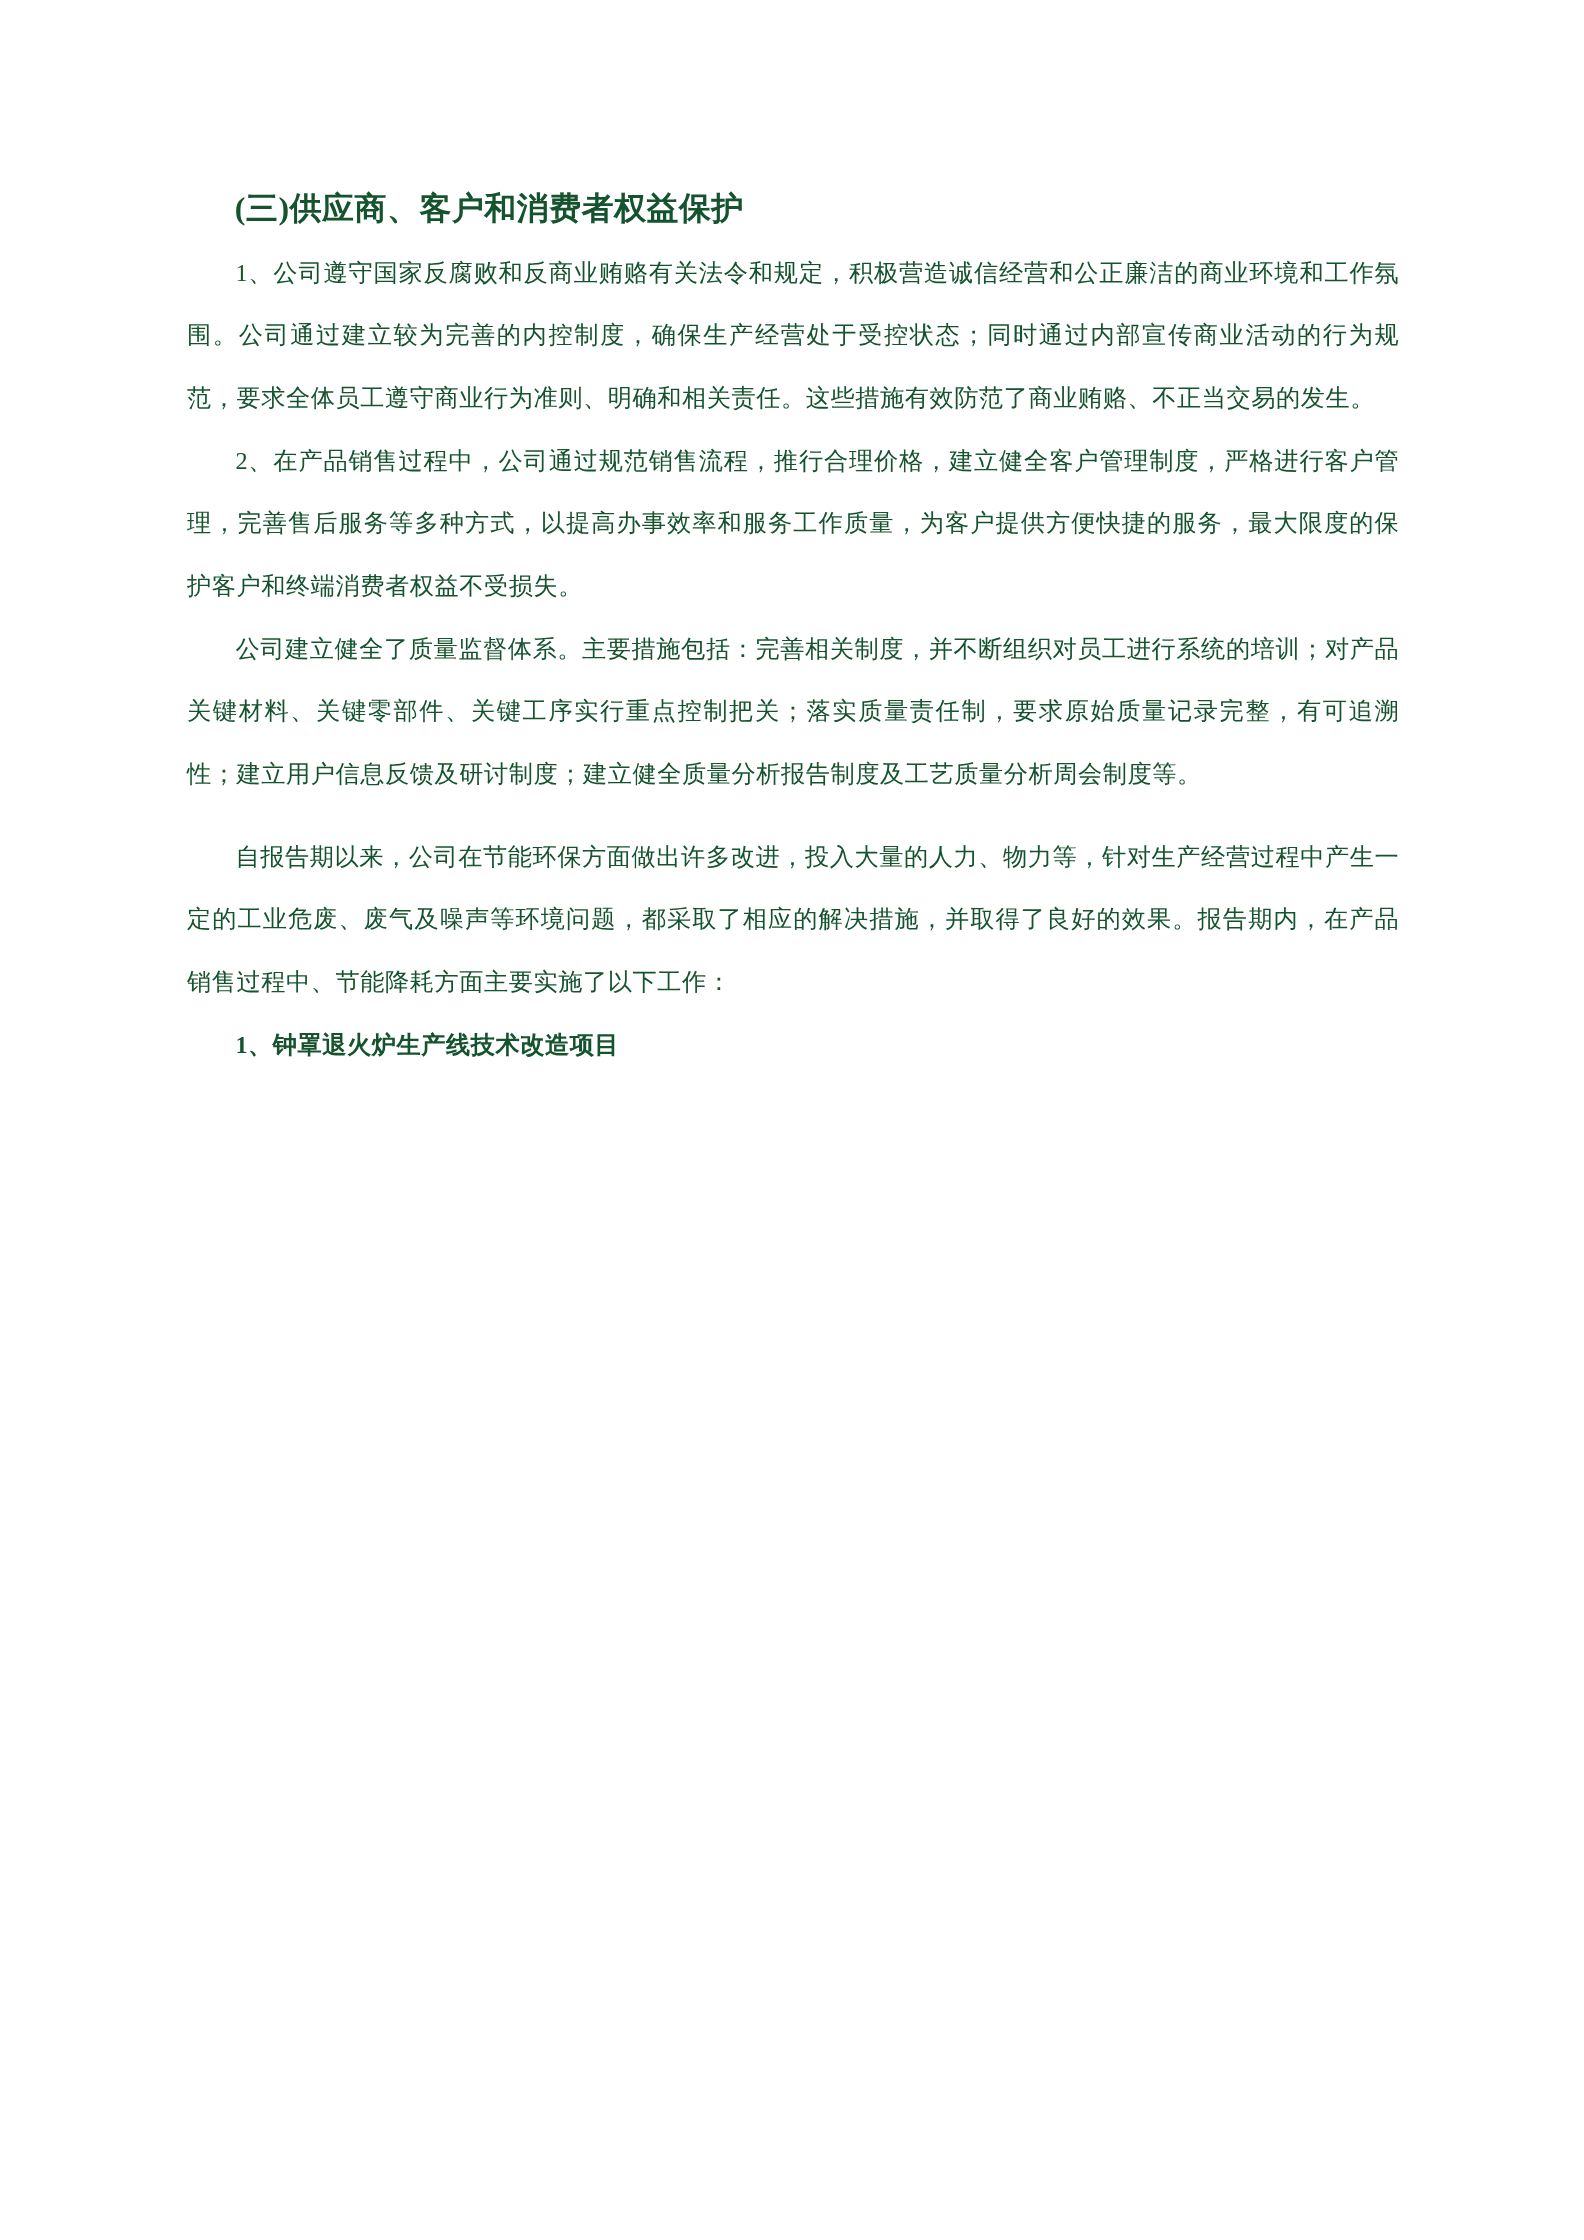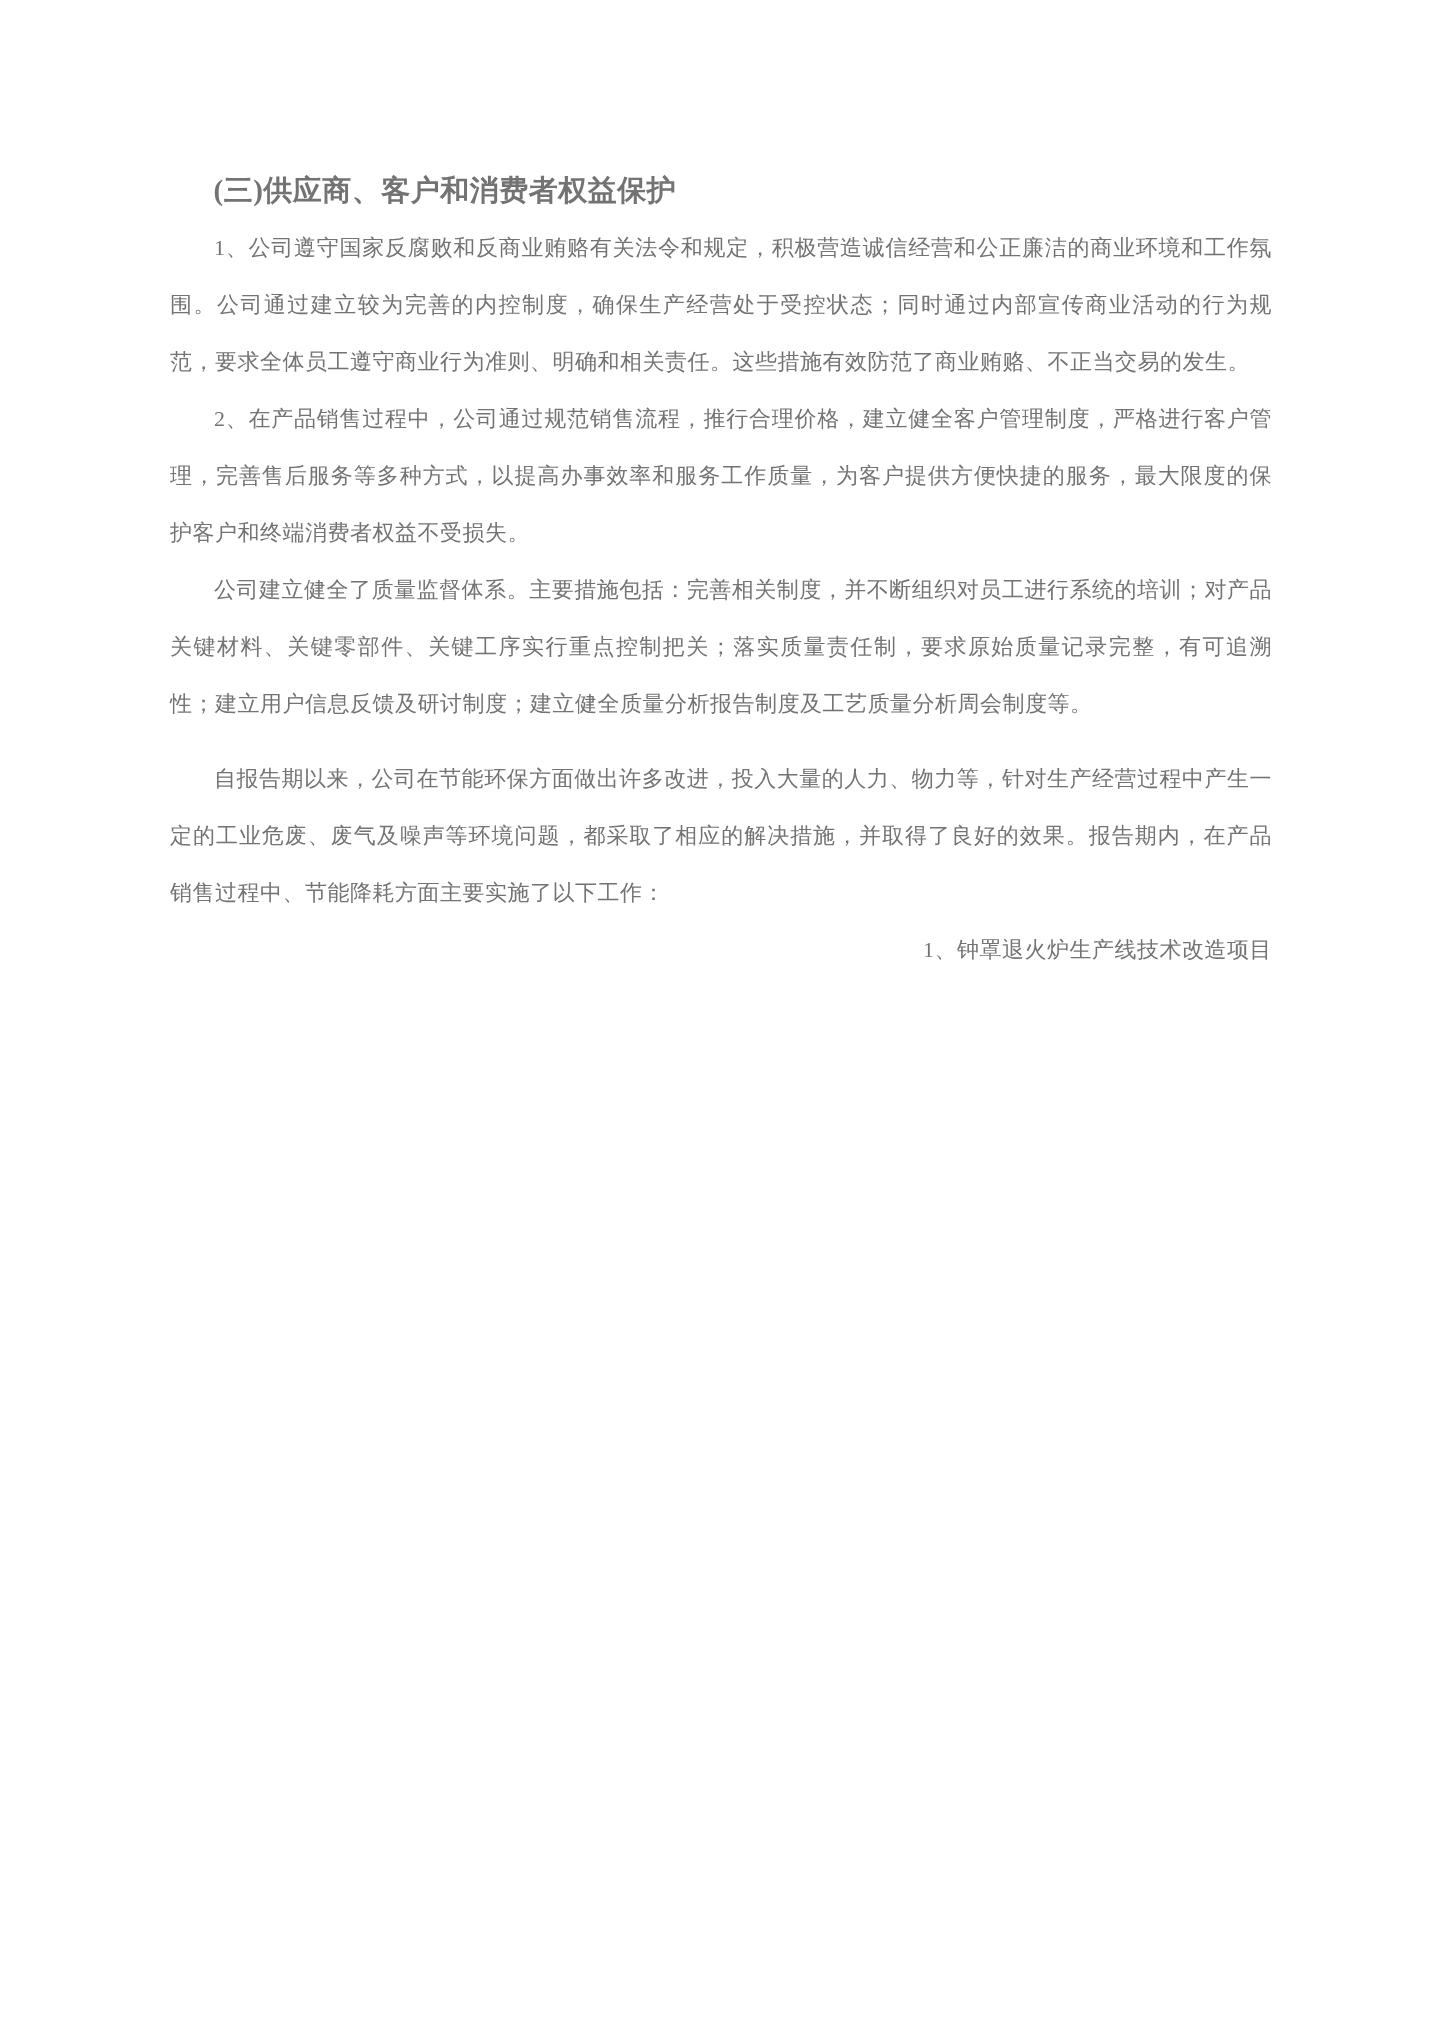--- a/index.html
+++ b/index.html
@@ -8,21 +8,21 @@
     background: #ffffff;
   }
   .page {
     position: relative;
     width: 1440px;
     height: 2036px;
     background: #ffffff;
     box-sizing: border-box;
     padding: 162px 168px 0 170px;
     font-family: "Liberation Serif", "DejaVu Serif", serif;
-    color: #737373;
+    color: #14532d;
     overflow: hidden;
   }
   .doc p {
     margin: 0;
     font-size: 22px;
     line-height: 57px;
     text-align: justify;
     text-indent: 2em;
     letter-spacing: 0.5px;
   }
@@ -30,21 +30,22 @@
     font-weight: bold;
     text-align: left;
     text-indent: 1.5em;
     font-size: 29px;
     letter-spacing: 0.5px;
   }
   .doc p.spaced {
     margin-top: 18px;
   }
   .doc p.last-line {
-    text-align: right;
+    text-align: left;
+    font-weight: bold;
   }
 </style>
 </head>
 <body>
 
 <div class="page">
   <div class="doc">
 
     <p class="heading">(三)供应商、客户和消费者权益保护</p>
 

